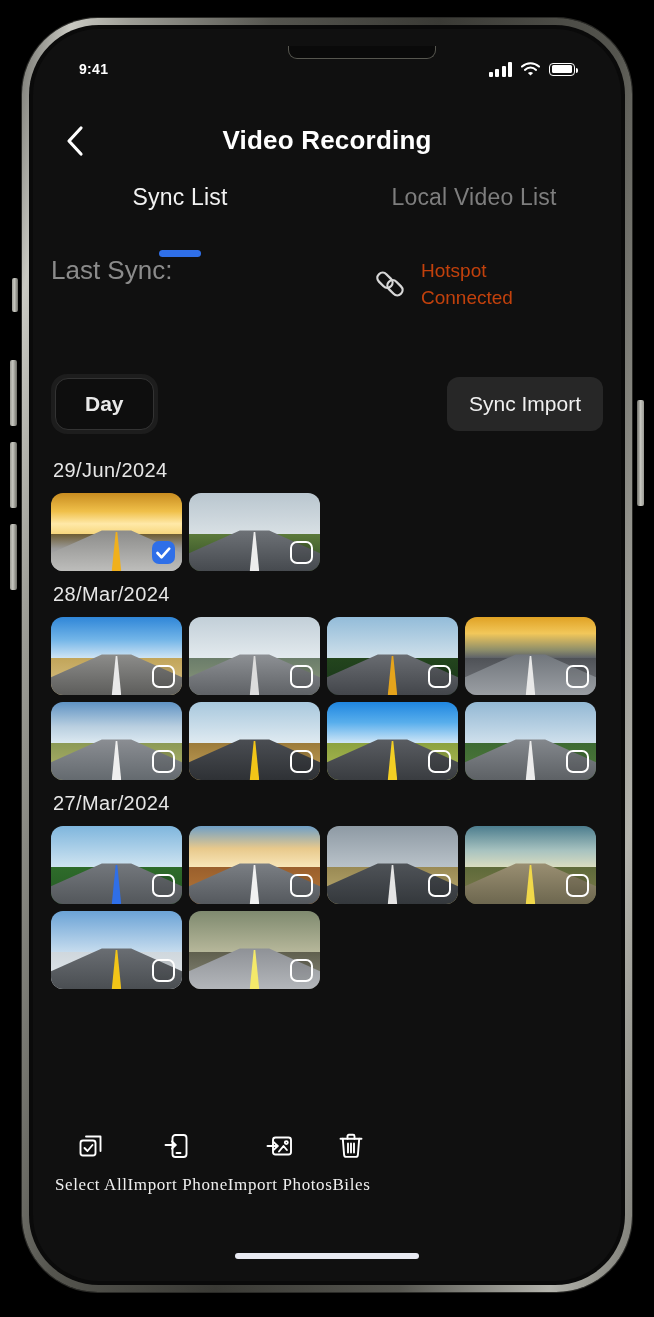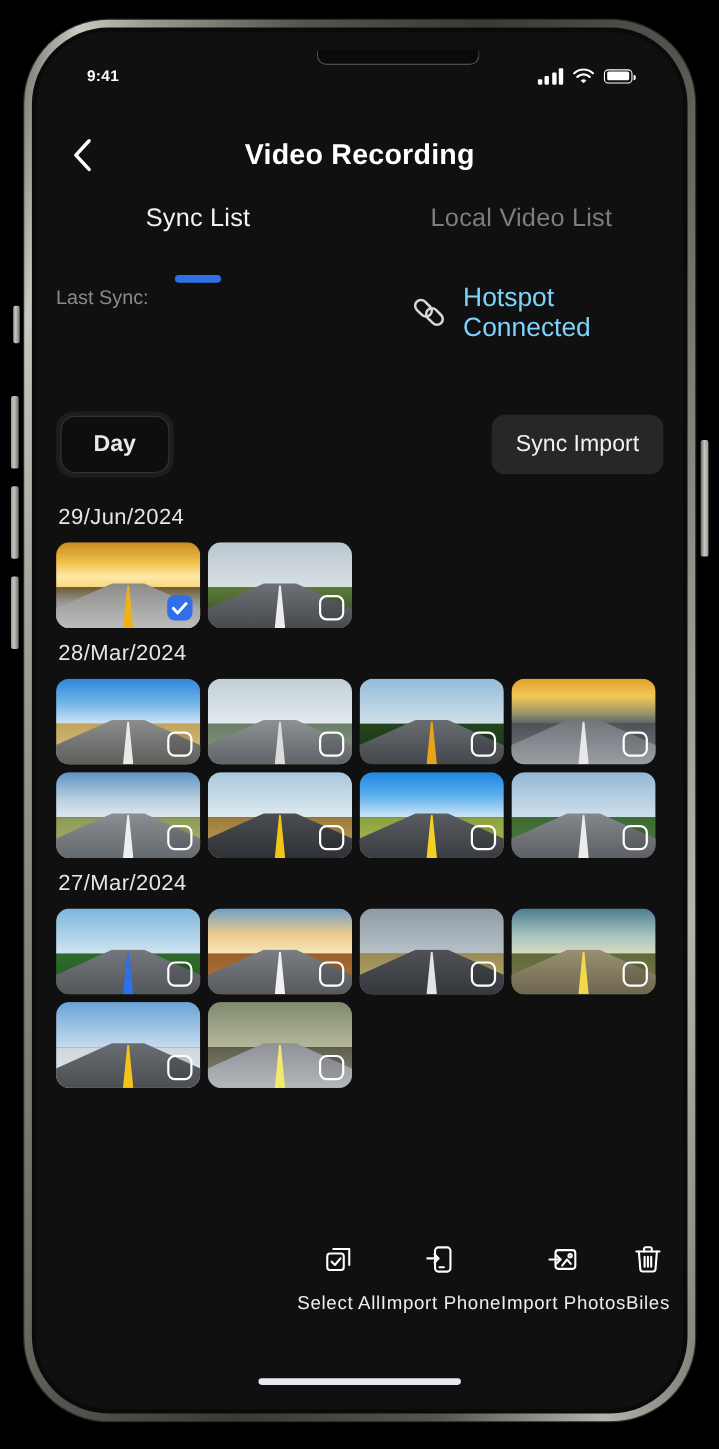--- a/index.html
+++ b/index.html
@@ -65,23 +65,23 @@
   .tab-label{font-size:23px;letter-spacing:.2px;}
   .tab.active .tab-label{color:#f2f2f2;}
   .tab .tab-label{color:#7e7e7e;}
   .tab-underline{width:42px;height:7px;border-radius:4px;margin-top:11px;background:transparent;}
   .tab.active .tab-underline{background:#2f6fe8;}
 
   
   .inforow{position:absolute;left:0;top:228px;width:588px;
     display:flex;align-items:flex-start;}
   .lastsync{width:294px;padding-left:18px;box-sizing:border-box;
-    color:#8b8b8b;font-size:18px;line-height:27px;}
+    color:#8b8b8b;font-size:26px;line-height:27px;}
   .hotspot{width:294px;display:flex;align-items:center;gap:14px;padding-left:46px;box-sizing:border-box;}
-  .hotspot-text{color:#7dd3fc;font-size:24px;line-height:27px;}
+  .hotspot-text{color:#c2410c;font-size:19px;line-height:27px;}
 
   
   .filterrow{position:absolute;left:0;top:342px;width:588px;height:66px;
     display:flex;align-items:center;justify-content:space-between;padding:0 18px;box-sizing:border-box;}
   .segment{display:flex;background:#1d1d1d;border-radius:16px;padding:4px;align-items:center;}
   .seg{padding:13px 29px;border-radius:13px;color:#e9e9e9;font-size:21px;cursor:pointer;
     background:transparent;border:1px solid transparent;}
   .seg.active{background:#0e0e0e;border:1px solid #333;font-weight:600;}
   .syncbtn{background:#272727;border-radius:12px;padding:15px 22px;
     color:#f0f0f0;font-size:21px;cursor:pointer;}
@@ -101,22 +101,22 @@
     width:160%;height:52%;clip-path:polygon(43% 0,57% 0,100% 100%,0 100%);
     background:linear-gradient(180deg,#6d7076,#3a3c41);}
   .lane{position:absolute;bottom:0;left:50%;transform:translateX(-50%);
     width:30%;height:50%;clip-path:polygon(48% 0,52% 0,62% 100%,38% 100%);}
   .cbox{position:absolute;right:7px;bottom:7px;width:23px;height:23px;
     border-radius:7px;box-sizing:border-box;}
   .cbox.off{border:2.4px solid #fff;background:rgba(0,0,0,.12);}
   .cbox.on{background:#2f6fe8;display:flex;align-items:center;justify-content:center;}
 
   
-  .toolbar{position:absolute;left:0;bottom:66px;width:588px;height:104px;
-    display:flex;align-items:center;justify-content:flex-end;padding:0 12px;box-sizing:border-box;}
+  .toolbar{position:absolute;left:10px;bottom:66px;width:588px;height:104px;
+    display:flex;align-items:center;justify-content:flex-start;padding:0 12px;box-sizing:border-box;font-family:Liberation Serif, serif;}
   .tool{display:flex;flex-direction:column;align-items:center;gap:11px;cursor:pointer;}
   .tool-label{color:#efefef;font-size:17px;letter-spacing:.6px;}
   .home-ind{position:absolute;left:50%;transform:translateX(-50%);bottom:22px;
     width:184px;height:6px;border-radius:4px;background:#e8eaf2;}
 </style>
 </head>
 <body>
 
 <div class="stage">
   <div class="frame-outer"></div>

